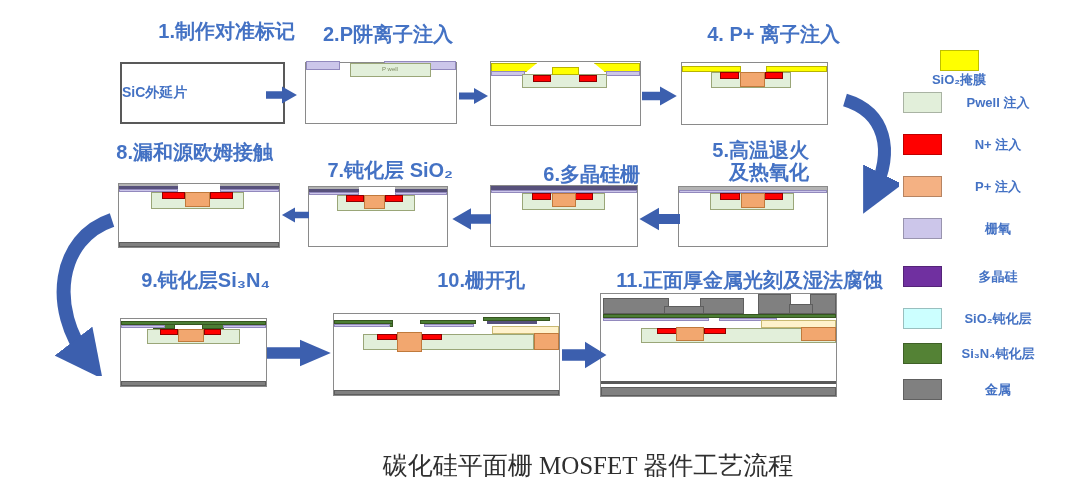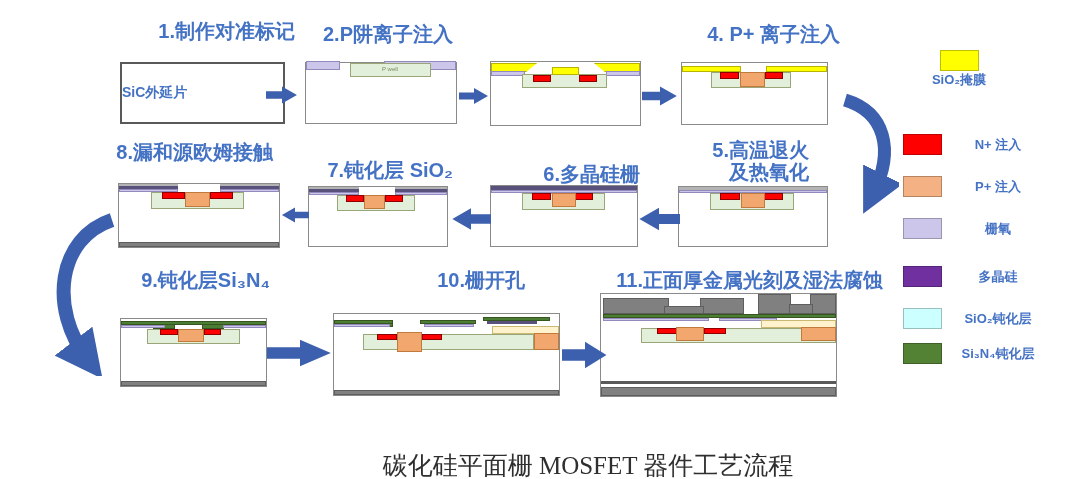--- a/index.html
+++ b/index.html
@@ -95,20 +95,24 @@
         </marker>
       </defs>
       <path d="M14,8 C54,20 64,58 42,102" fill="none" stroke="var(--arrow-blue)" stroke-width="13" marker-end="url(#c1h)"></path>
     </svg>
   </div>
 
   <div class="legend-item" style="top:50px;flex-direction:column;">
     <span class="swatch" style="background: rgb(255, 255, 0);"></span>
     <span class="legend-label">SiO₂掩膜</span>
   </div>
+  <div class="legend-item" style="top:92px;">
+    <span class="swatch" style="background: rgb(226, 239, 218);"></span>
+    <span class="legend-label">Pwell 注入</span>
+  </div>
   <div class="legend-item" style="top:134px;">
     <span class="swatch" style="background: rgb(255, 0, 0);"></span>
     <span class="legend-label">N+ 注入</span>
   </div>
   <div class="legend-item" style="top:176px;">
     <span class="swatch" style="background: rgb(244, 177, 131);"></span>
     <span class="legend-label">P+ 注入</span>
   </div>
   <div class="legend-item" style="top:218px;">
     <span class="swatch" style="background: rgb(204, 198, 234);"></span>
@@ -118,20 +122,24 @@
     <span class="swatch" style="background: rgb(204, 255, 255);"></span>
     <span class="legend-label">SiO₂钝化层</span>
   </div>
   <div class="legend-item" style="top:266px;">
     <span class="swatch" style="background: rgb(112, 48, 160);"></span>
     <span class="legend-label">多晶硅</span>
   </div>
   <div class="legend-item" style="top:343px;">
     <span class="swatch" style="background: rgb(84, 130, 53);"></span>
     <span class="legend-label">Si₃N₄钝化层</span>
+  </div>
+  <div class="legend-item" style="top:379px;">
+    <span class="swatch" style="background: rgb(128, 128, 128);"></span>
+    <span class="legend-label">金属</span>
   </div>
 
   <div class="step-title" style="left:108px;top:141px;width:165px;">8.漏和源欧姆接触</div>
   <div class="step-title" style="left:303px;top:159px;width:150px;">7.钝化层 SiO₂</div>
   <div class="step-title" style="left:500px;top:163px;width:140px;">6.多晶硅栅</div>
   <div class="step-title" style="left:701px;top:139px;width:108px;">5.高温退火及热氧化</div>
 
   <div class="diag" style="left:118px;top:183px;width:162px;height:65px;">
     <div class="s ltgray" style="left:0;top:0;width:37%;height:2px;"></div>
     <div class="s polyd" style="left:0;top:2px;width:37%;height:3px;"></div>

